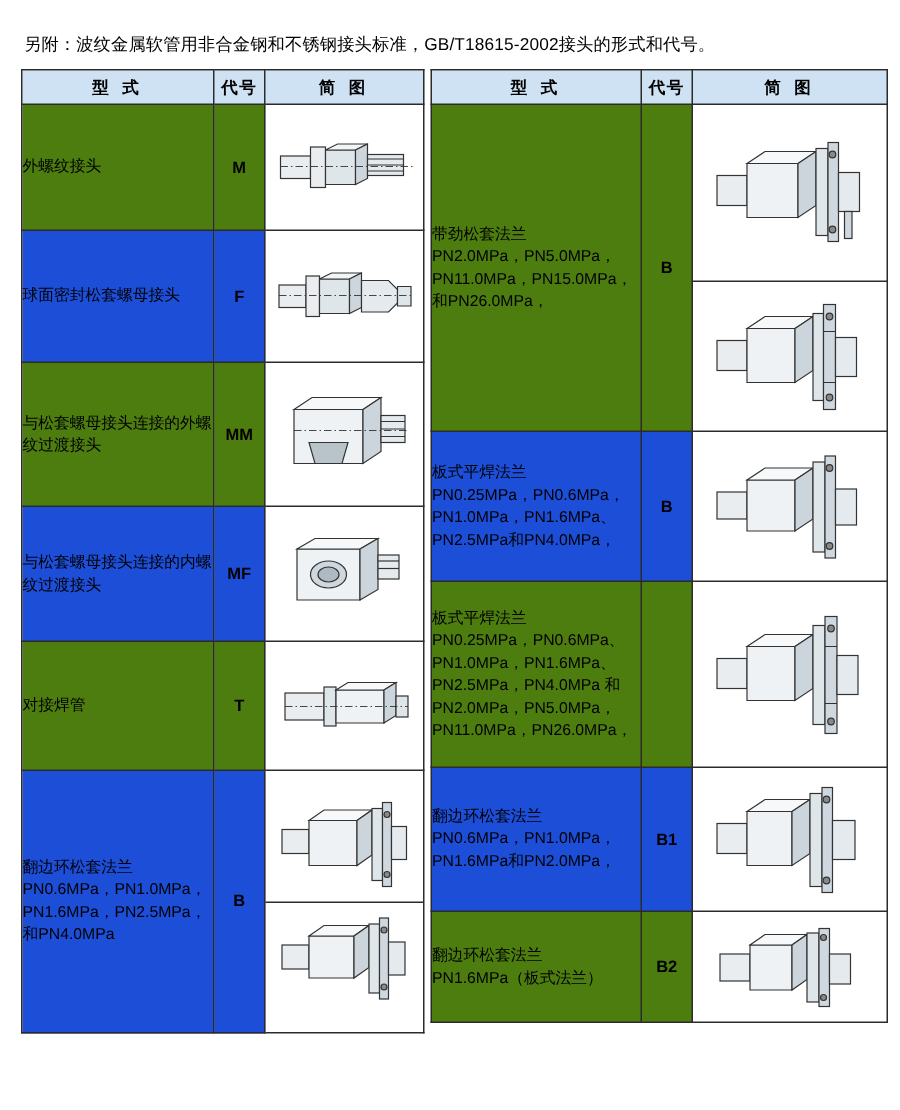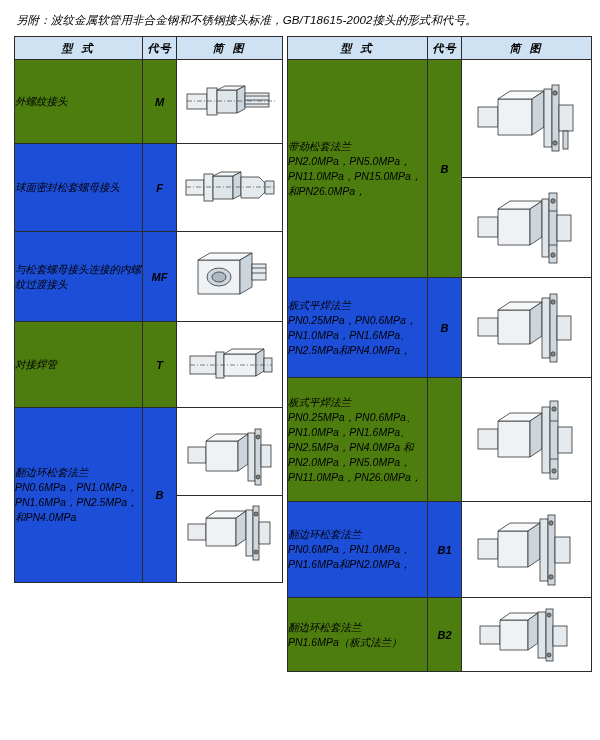--- a/index.html
+++ b/index.html
@@ -12,22 +12,21 @@
     height: 740px;
     font-family: "Liberation Sans", sans-serif;
     color: #111111;
     overflow: hidden;
   }
   .page {
     position: relative;
     width: 600px;
     height: 700px;
     box-sizing: border-box;
-    padding: 12px 14px 0 14px;
-    font-style: italic;
+    padding: 22px 14px 0 14px;
   }
   .doc-title {
     font-size: 11.5px;
     line-height: 16px;
     color: #000000;
     margin: 0 0 8px 2px;
     letter-spacing: 0.1px;
     white-space: nowrap;
   }
   .tables {
@@ -156,20 +155,41 @@
                   <path d="M52 17 L60 13 L60 36 L52 40 Z" fill="#cdd6dc"></path>
                   <path d="M60 18 L78 18 L84 24 L84 33 L78 39 L60 39 Z" fill="#e4eaee"></path>
                   <path d="M84 22 L93 22 L93 35 L84 35 Z" fill="#dfe6ea"></path>
                   <line x1="5" y1="28" x2="95" y2="28" stroke-dasharray="5,2,1,2" stroke-width="0.6"></line>
                 </g>
               </svg>
             </div>
           </td>
         </tr>
 
+        <tr class="row-white" style="height:96px;">
+          <td class="type">与松套螺母接头连接的外螺纹过渡接头</td>
+          <td class="code">MM</td>
+          <td class="fig">
+            <div class="fig-wrap">
+              <svg width="92" height="66" viewBox="0 0 92 66">
+                <g stroke="#333" fill="#e9edf0" stroke-width="0.8">
+                  <path d="M12 16 L58 16 L58 52 L12 52 Z" fill="#eef2f4"></path>
+                  <path d="M12 16 L24 8 L70 8 L58 16 Z" fill="#f6f8f9"></path>
+                  <path d="M58 16 L70 8 L70 44 L58 52 Z" fill="#ccd5db"></path>
+                  <rect x="70" y="20" width="16" height="18" fill="#e4eaee"></rect>
+                  <line x1="70" y1="24" x2="86" y2="24"></line>
+                  <line x1="70" y1="29" x2="86" y2="29"></line>
+                  <line x1="70" y1="34" x2="86" y2="34"></line>
+                  <path d="M22 38 L48 38 L44 52 L26 52 Z" fill="#b9c3ca"></path>
+                  <line x1="12" y1="30" x2="88" y2="30" stroke-dasharray="5,2,1,2" stroke-width="0.6"></line>
+                </g>
+              </svg>
+            </div>
+          </td>
+        </tr>
 
         <tr class="row-yellow" style="height:90px;">
           <td class="type">与松套螺母接头连接的内螺纹过渡接头</td>
           <td class="code">MF</td>
           <td class="fig">
             <div class="fig-wrap">
               <svg width="92" height="62" viewBox="0 0 92 62">
                 <g stroke="#333" fill="#e9edf0" stroke-width="0.8">
                   <path d="M14 14 L56 14 L56 48 L14 48 Z" fill="#eef2f4"></path>
                   <path d="M14 14 L26 7 L68 7 L56 14 Z" fill="#f6f8f9"></path>

